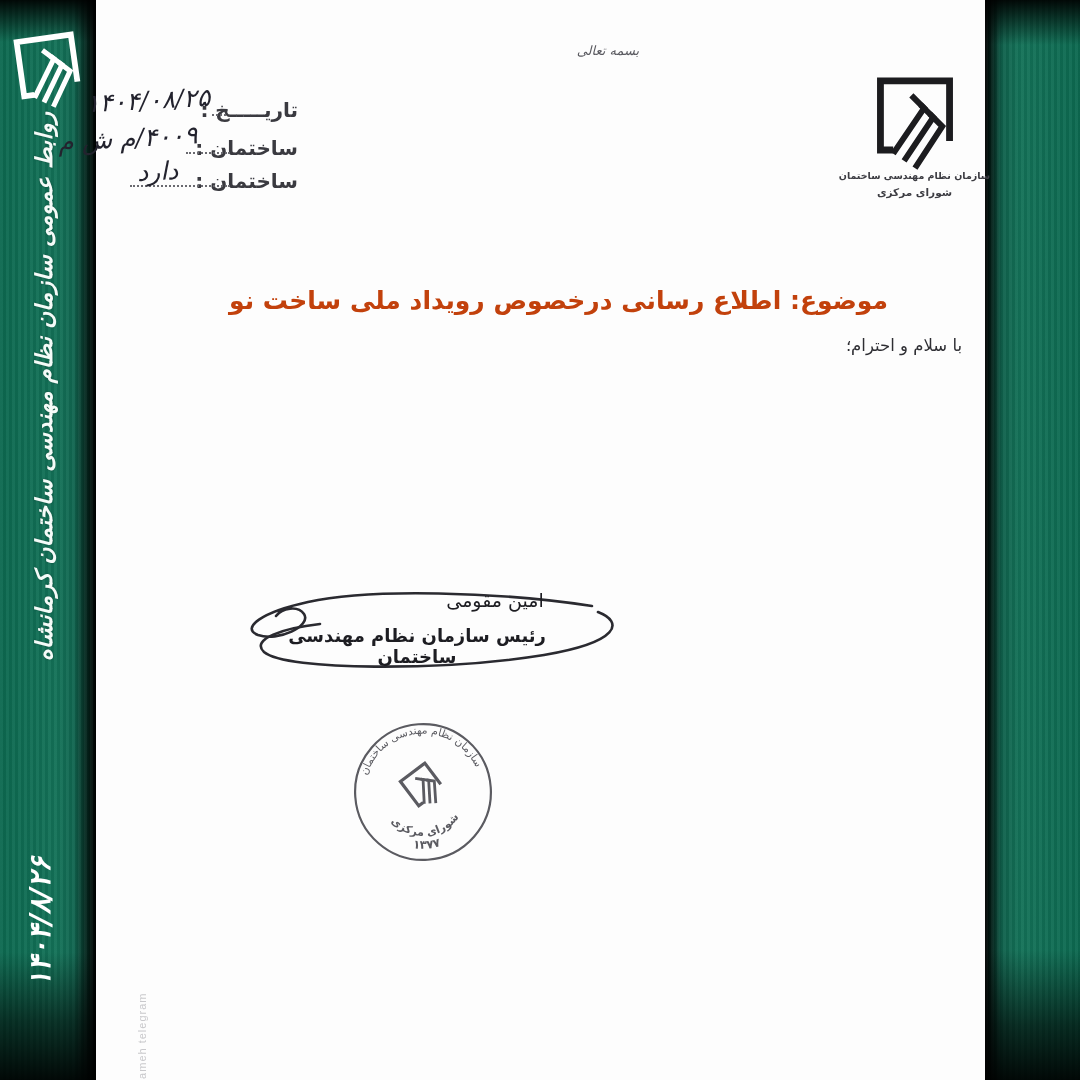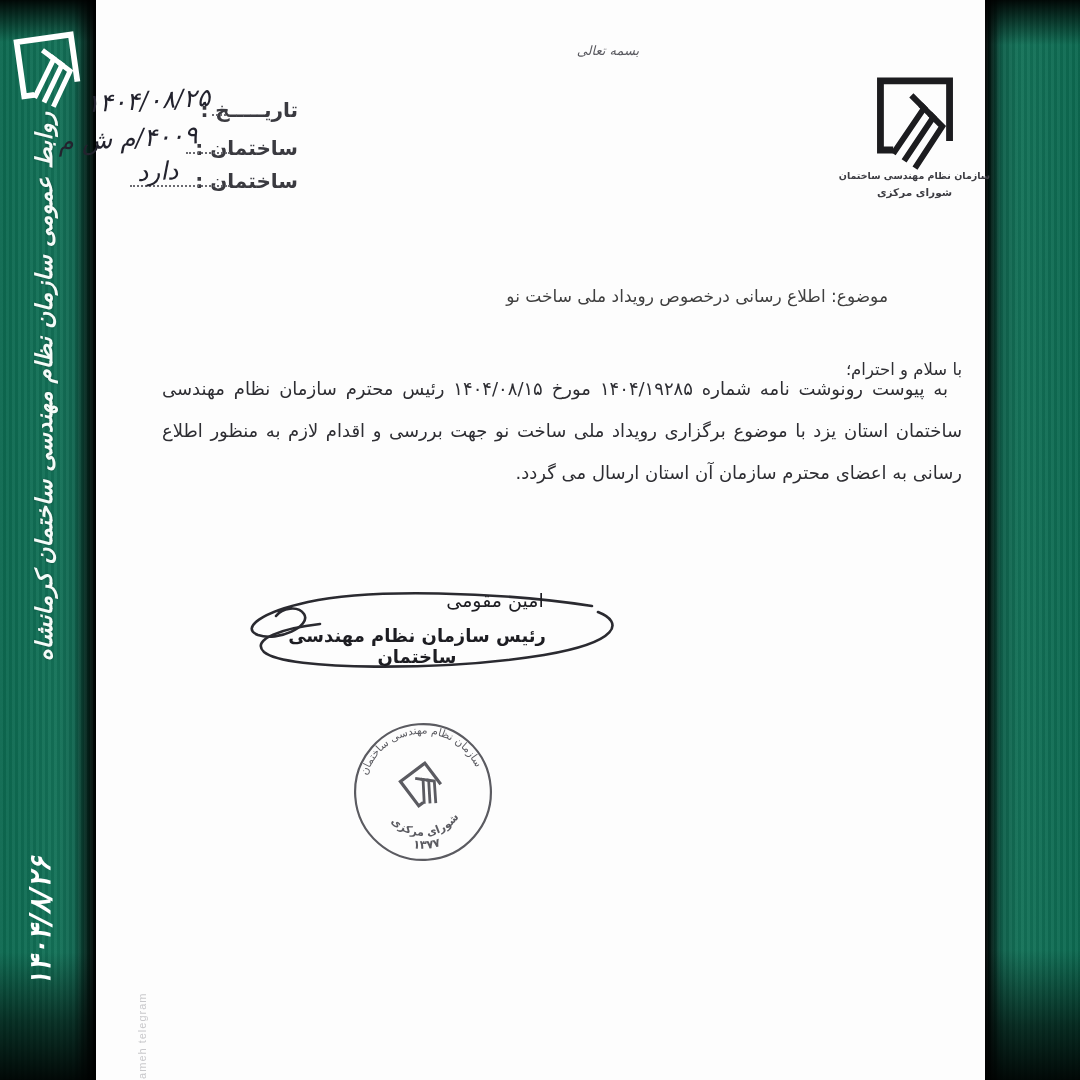--- a/index.html
+++ b/index.html
@@ -51,22 +51,22 @@
     font-family:"DejaVu Serif", serif; transform:rotate(-3deg); white-space:nowrap; }
 
   
   #lh-logo { position:absolute; left:868px; top:70px; width:94px; height:100px; }
   #lh-org { position:absolute; left:832px; top:170px; width:165px; text-align:center;
     font-size:9.5px; font-weight:bold; color:#3c3c42; }
   #lh-council { position:absolute; left:832px; top:186px; width:165px; text-align:center;
     font-size:10.5px; font-weight:bold; color:#3c3c42; }
 
   #recipient { position:absolute; right:192px; top:230px; font-size:19px; font-weight:bold; color:#1d1d22; }
-  #subject   { position:absolute; right:192px; top:286px; font-size:17px; font-weight:normal; color:#404040; }
-  #salutation{ position:absolute; right:118px; top:336px; font-size:16.5px; color:#2e2e33;margin-top:24px; }
+  #subject   { position:absolute; right:192px; top:286px; font-size:25px; font-weight:bold; color:#c2410c; }
+  #salutation{ position:absolute; right:118px; top:336px; font-size:16.5px; color:#2e2e33; }
   #body-par  { position:absolute; right:118px; top:368px; width:800px;
     font-size:18px; line-height:42px; text-align:justify; text-indent:14px; color:#2e2e33; }
 
   
   #sig-swoosh { position:absolute; left:200px; top:572px; width:430px; height:115px; }
   #sig-name  { position:absolute; left:430px; top:589px; width:130px; text-align:center;
     font-size:19px; font-weight:normal; color:#1d1d22; direction:rtl; }
   #sig-title { position:absolute; left:272px; top:625px; width:290px; text-align:center;
     font-size:18px; font-weight:bold; color:#1d1d22; direction:rtl; }
 
@@ -121,21 +121,20 @@
     <path d="M 26,88 L 12,88 L 12,12 L 88,12 L 88,78" fill="none" stroke="#1c1c1f" stroke-width="7.5"></path>
     <path d="M 46,28 L 60,42 L 26,92" fill="none" stroke="#1c1c1f" stroke-width="6.5"></path>
     <path d="M 56,38 L 70,52 L 38,100" fill="none" stroke="#1c1c1f" stroke-width="6.5"></path>
     <path d="M 66,48 L 80,62 L 50,108" fill="none" stroke="#1c1c1f" stroke-width="6.5"></path>
   </svg>
   <div id="lh-org" class="fa">سازمان نظام مهندسی ساختمان</div>
   <div id="lh-council" class="fa">شورای مرکزی</div>
 
   <div id="subject" class="fa">موضوع: اطلاع رسانی درخصوص رویداد ملی ساخت نو</div>
   <div id="salutation" class="fa">با سلام و احترام؛</div>
-  <div id="body-par" class="fa">به پیوست رونوشت نامه شماره ۱۴۰۴/۱۹۲۸۵ مورخ ۱۴۰۴/۰۸/۱۵ رئیس محترم سازمان نظام مهندسی ساختمان استان یزد با موضوع برگزاری رویداد ملی ساخت نو جهت بررسی و اقدام لازم به منظور اطلاع رسانی به اعضای محترم سازمان آن استان ارسال می گردد.</div>
 
   <svg id="sig-swoosh" viewBox="0 0 430 115">
     <path d="M 392,34 C 300,20 170,16 108,30 C 62,40 40,56 58,63 C 78,70 112,54 104,42 C 98,33 82,36 76,44" fill="none" stroke="#2a2a30" stroke-width="2.6" stroke-linecap="round"></path>
     <path d="M 398,40 C 424,50 420,70 344,83 C 244,99 86,99 64,80 C 50,67 84,56 120,52" fill="none" stroke="#2a2a30" stroke-width="2.6" stroke-linecap="round"></path>
   </svg>
   <div id="sig-name">امین مقومی</div>
   <div id="sig-title">رئیس سازمان نظام مهندسی ساختمان</div>
 
   <svg id="stamp" viewBox="0 0 200 200">
     <defs>

